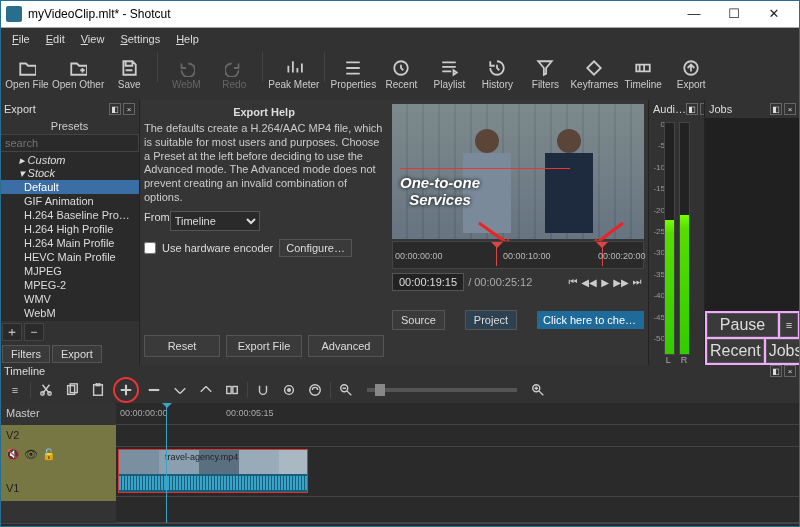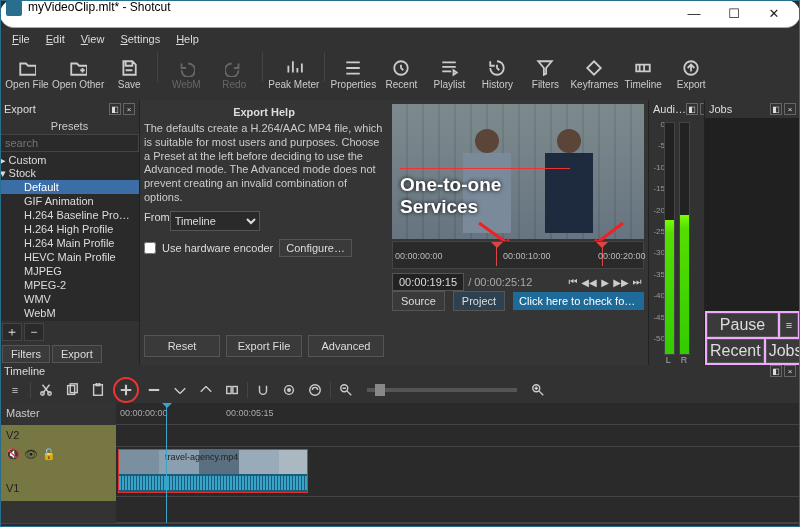--- a/index.html
+++ b/index.html
@@ -1,19 +1,19 @@
 <!DOCTYPE html>
 <html><head>
 <meta charset="utf-8">
 <style>
 * { box-sizing: border-box; margin: 0; padding: 0; font-family: "Segoe UI", Tahoma, sans-serif; }
 body { width: 800px; height: 527px; background: #2d2d2d; color: #ddd; font-size: 11px; overflow: hidden; position: relative; }
 
 
-.titlebar { height: 28px; background: #fff; color: #000; display: flex; padding: 0 6px; border-bottom: 1px solid #aaa; border-radius: 14px; }
+.titlebar { height: 28px; background: #fff; color: #000; display: flex; align-items: center; padding: 0 6px; border-bottom: 1px solid #aaa; }
 .titlebar-icon { width: 16px; height: 16px; background: #2a6e8e; border-radius: 2px; margin-right: 6px; }
 .titlebar-title { flex: 1; font-size: 12px; }
 .titlebar-btns { display: flex; }
 .titlebar-btn { width: 40px; height: 26px; display: flex; align-items: center; justify-content: center; font-size: 13px; color: #222; }
 
 
 .menubar { height: 22px; background: #323232; display: flex; align-items: center; padding: 0 4px; color: #ddd; }
 .menubar span { padding: 2px 8px; text-decoration: underline; text-decoration-color: transparent; }
 .menubar span::first-letter { text-decoration: underline; }
 
@@ -28,42 +28,42 @@
 
 
 .mid { display: flex; height: 265px; }
 .export-panel { width: 140px; background: #323232; display: flex; flex-direction: column; border-right: 1px solid #222; }
 .panel-hdr { height: 18px; display: flex; align-items: center; justify-content: space-between; padding: 0 4px; font-size: 11px; background: #323232; }
 .panel-hdr .panel-ctl { display: flex; gap: 2px; }
 .panel-hdr .panel-ctl span { width: 12px; height: 12px; border: 1px solid #666; font-size: 8px; display: flex; align-items: center; justify-content: center; }
 .presets-lbl { text-align: center; padding: 2px 0; font-size: 11px; color: #ccc; }
 .search-input { width: 100%; height: 18px; background: #2a2a2a; border: 1px solid #444; color: #888; padding: 0 4px; font-size: 11px; }
 .preset-tree { flex: 1; overflow-y: auto; background: #2a2a2a; font-size: 11px; padding: 2px 0;}
-.preset-tree .root { padding-left: 0; }
+.preset-tree .root { padding-left: 19px; font-style: italic; }
 .preset-tree .item { padding: 1px 0 1px 24px; white-space: nowrap; }
 .preset-tree .sel { background: #3a6ea5; color: #fff; }
 .pm-row { display: flex; gap: 2px; padding: 2px; background: #323232;}
 .pm-row .pm { width: 20px; height: 18px; background: #2a2a2a; border: 1px solid #444; display: flex; align-items: center; justify-content: center; font-size: 13px; }
 
 
 .center { flex: 1; background: #353535; display: flex; flex-direction: column; padding: 4px; }
 .export-help-title { text-align: center; font-weight: bold; margin: 2px 0 4px; }
 .export-help-text { font-size: 11px; line-height: 1.25; color: #ccc; }
 .from-row { display: flex; align-items: flex-start; gap: 0; margin-top: 6px; }
 .from-row select { background: #2a2a2a; color: #ddd; border: 1px solid #555; font-size: 11px; height: 20px; width: 90px;}
 .hw-row { display: flex; align-items: center; gap: 6px; margin-top: 8px; }
 .hw-row input[type=checkbox]{ width:12px; height:12px;}
 .cfg-btn { background: #3a3a3a; border: 1px solid #555; color: #ddd; padding: 2px 6px; font-size: 11px; }
 .center-bottom { margin-top: auto; display: flex; gap: 6px; padding: 4px 0;}
 .center-bottom .btn { flex: 1; background: #3a3a3a; border: 1px solid #555; color: #ddd; padding: 4px 2px; font-size: 11px; text-align: center;}
 
 
 .preview { width: 260px; background: #353535; display: flex; flex-direction: column; padding: 4px 4px 4px 4px; position: relative;}
 .preview-img { width: 100%; height: 135px; background: linear-gradient(180deg,#566,#345); position: relative; overflow: hidden; }
-.preview-overlay { position: absolute; left: 8px; top: 70px; color: #fff; font-weight: bold; font-size: 19px; text-shadow: 0 0 4px #000;}
+.preview-overlay { position: absolute; left: 8px; top: 70px; color: #fff; font-style: italic; font-weight: bold; font-size: 15px; text-shadow: 0 0 4px #000; text-align: center;}
 .red-line { position: absolute; left: 8px; top: 64px; width: 170px; height: 1px; background: #e33; }
 
 .person { position:absolute; bottom:0; width:54px; height:110px; }
 .person .head { width:24px; height:24px; border-radius:50%; background:#5a4538; margin:0 auto; }
 .person .body { width:48px; height:80px; margin:0 auto; }
 .p1 { left:68px; } .p1 .body{ background:#7a8a9a; }
 .p2 { left:150px; } .p2 .body{ background:#1e2b3e; }
 .bldg { position:absolute; top:0; bottom:0; width:100%; background:
   repeating-linear-gradient(90deg,#c9cfd4 0 14px,#aab2b9 14px 16px),
   repeating-linear-gradient(0deg,#c9cfd4 0 12px,#aab2b9 12px 14px);
@@ -75,21 +75,21 @@
 .ruler-in::before, .ruler-in::after { content:""; position:absolute; top:-2px; width:0;height:0; border:6px solid transparent; border-top-color:#d44;}
 .ruler-in::before{ left:-6px;} .ruler-in::after{ right:-6px;}
 .arrow { position: absolute; pointer-events: none; }
 .arrow svg { width: 50px; height: 40px; }
 
 .time-row { display: flex; align-items: center; gap: 4px; margin-top: 4px; }
 .tc-box { background: #222; border: 1px solid #555; padding: 2px 6px; font-size: 11px; }
 .tc-dur { color: #aaa; font-size: 11px; }
 .transport { margin-left: auto; display: flex; gap: 2px; }
 .transport span { width: 14px; height: 14px; display: inline-flex; align-items:center; justify-content:center; color:#ccc; font-size:10px;}
-.tab-row { display: flex; align-items: center; gap: 8px; margin-top: 0; }
+.tab-row { display: flex; align-items: center; gap: 20px; margin-top: 19px; }
 .tab { background: #3a3a3a; border: 1px solid #555; padding: 3px 8px; font-size: 11px;}
 .project-tab { background: #2d4150; }
 .update-banner { background: #1e6a99; color: #fff; padding: 3px 6px; font-size: 11px; flex: 1; white-space: nowrap; overflow: hidden; text-overflow: ellipsis;}
 
 
 .audio-panel { width: 56px; background: #323232; display: flex; flex-direction: column; border-left: 1px solid #222;}
 .meters { flex:1; display:flex; gap:4px; padding: 4px 6px 2px; position:relative; justify-content:center;}
 .meter-scale { position:absolute; left:0; top:2px; bottom:14px; width:18px; font-size:8px; color:#999; display:flex; flex-direction:column; justify-content:space-between; align-items:flex-end; padding-right:2px;}
 .meter-bar { width: 11px; height: 100%; background: #222; border:1px solid #444; position:relative;}
 .meter-fill { position:absolute; bottom:0; left:0; right:0; background: linear-gradient(180deg,#7f0 0%,#5d0 10%, #3c0 100%); }

